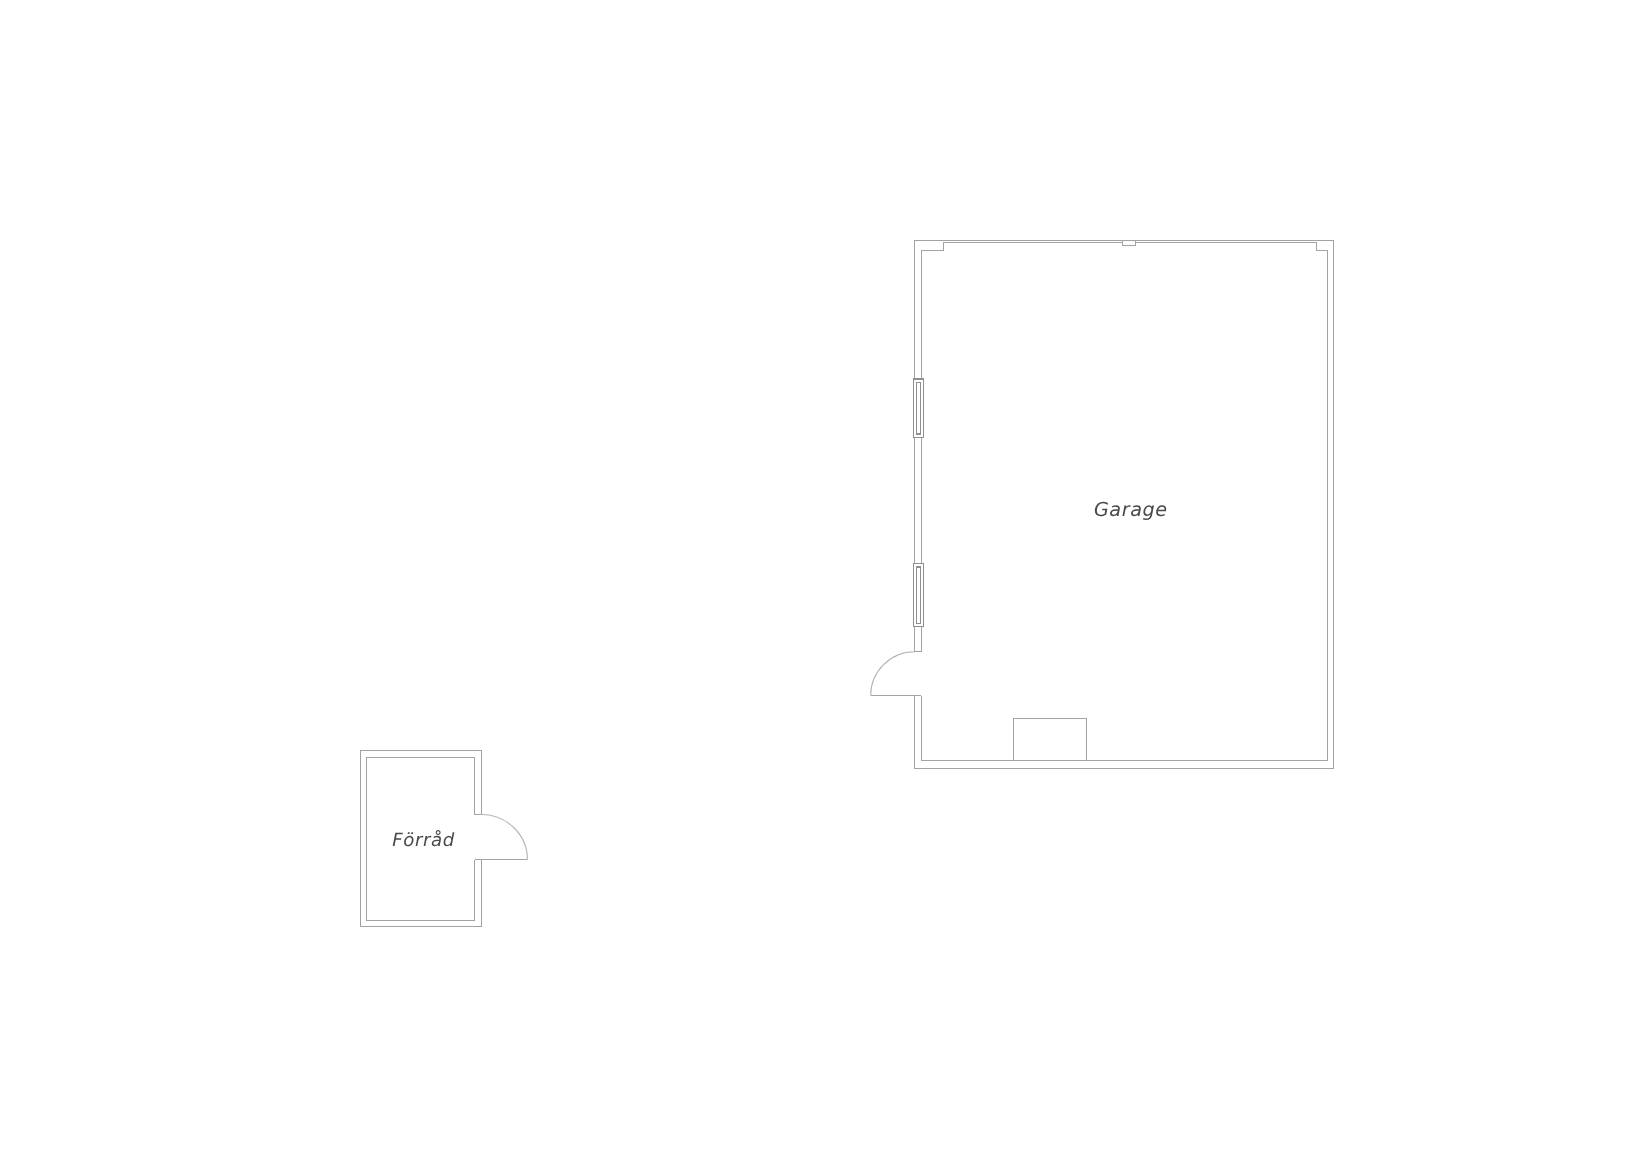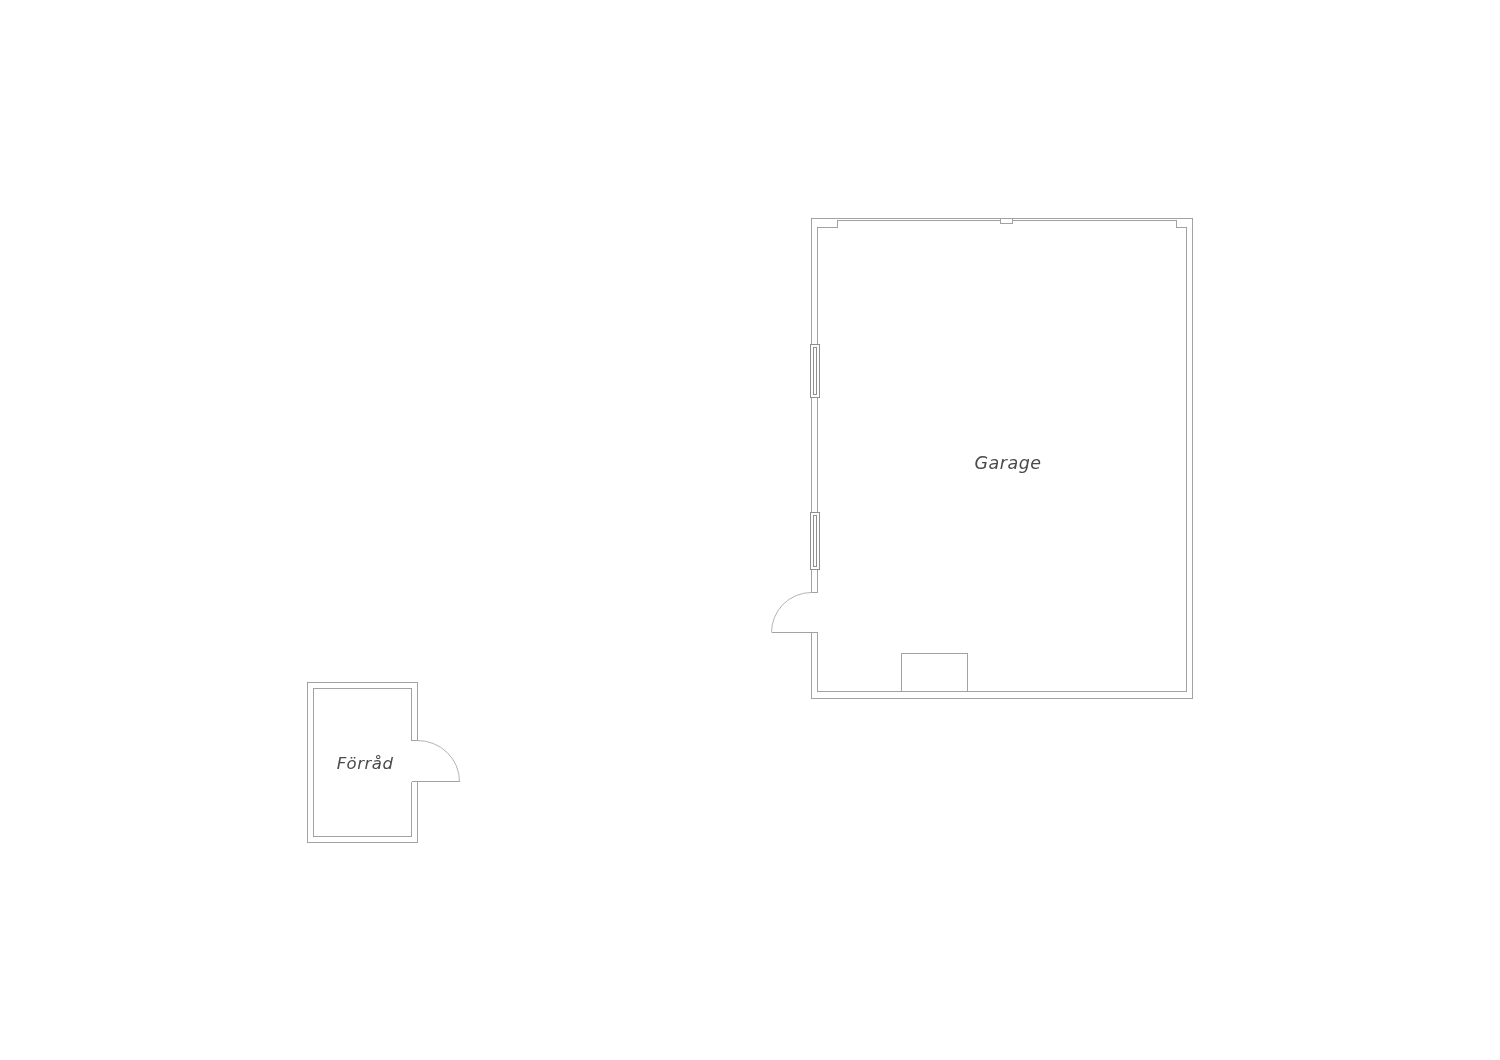--- a/index.html
+++ b/index.html
@@ -16,20 +16,21 @@
     height:1060px;
     background:var(--color-background);
     overflow:hidden;
     font-family:"DejaVu Sans","Liberation Sans",sans-serif;
   }
   .plan-wrap{
     position:relative;
     width:1440px;
     height:1060px;
     background:var(--color-background);
+    padding-left:20px;
   }
   svg{display:block}
   .wall-crisp{stroke:var(--color-wall);stroke-width:1;fill:none;shape-rendering:crispEdges}
   .window-glyph{stroke:var(--color-window);stroke-width:1;fill:#ffffff;shape-rendering:crispEdges}
   .door-leaf{stroke:var(--color-wall);stroke-width:1;fill:none;shape-rendering:crispEdges}
   .door-arc{stroke:var(--color-arc);stroke-width:1;fill:none}
   .room-label{
     fill:var(--color-label);
     font-style:italic;
     letter-spacing:.5px;

